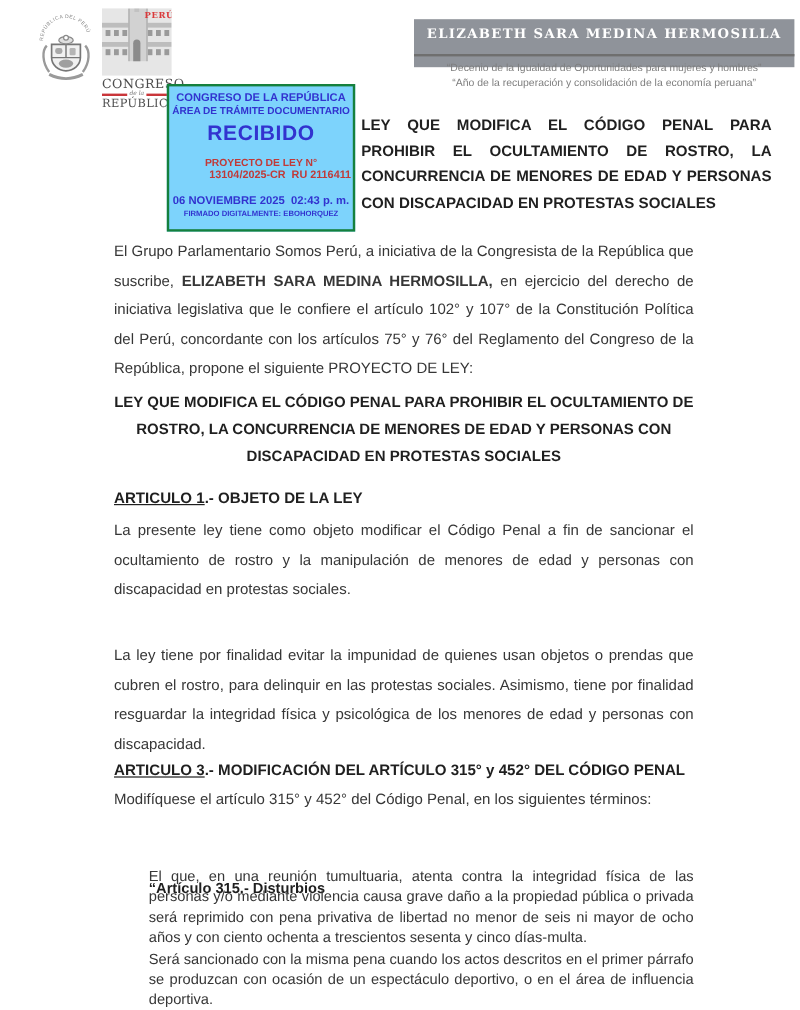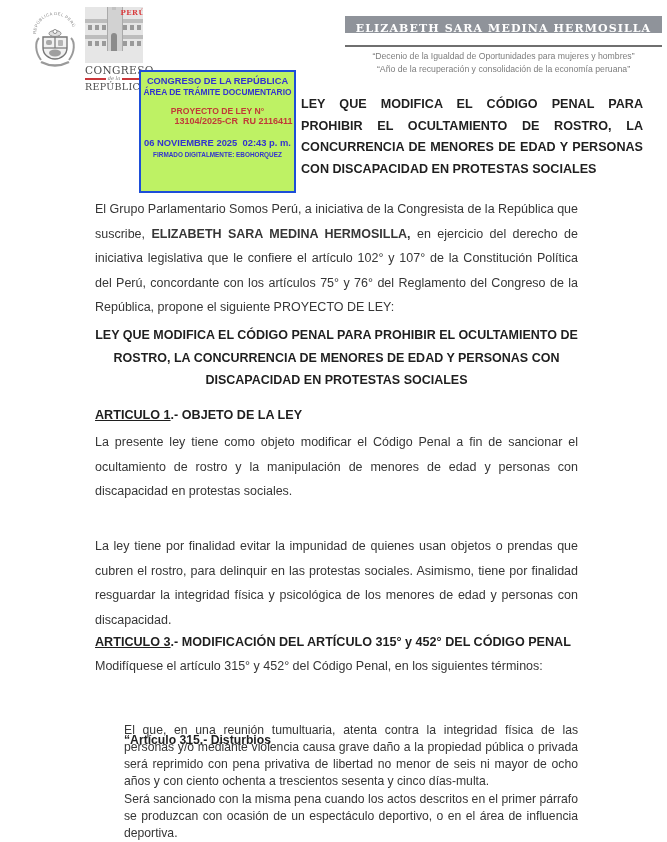--- a/index.html
+++ b/index.html
@@ -18,31 +18,31 @@
   .cb-arch{position:absolute;left:26px;top:26px;width:6px;height:18px;background:#8b8b8b;border-radius:3px 3px 0 0;}
   .cb-flag{position:absolute;left:27px;top:0px;width:4px;height:3px;background:#c2c2c2;}
   .congress-peru{position:absolute;right:-2px;top:1px;font-size:7px;font-weight:bold;color:#d93a3c;letter-spacing:.5px;}
   .congress-word{font-size:10.5px;color:#4d4d4d;text-align:center;letter-spacing:.4px;line-height:12px;margin-top:1px;}
   .congress-dela{display:flex;align-items:center;gap:2px;margin-top:0px;}
   .congress-dela .rl{flex:1;height:2px;background:#c9363a;}
   .congress-dela .dl{font-size:5px;color:#777;font-style:italic;line-height:5px;}
   .congress-word2{font-size:9.5px;color:#4d4d4d;text-align:center;letter-spacing:.3px;line-height:11px;}
   
   .banner{
-    position:absolute;left:345px;top:16px;width:317px;height:17px;background:#8f939a;
+    position:absolute;left:345px;top:16px;width:317px;height:40px;background:#8f939a;
     color:#ffffff;font-family:"DejaVu Serif",serif;font-weight:bold;font-size:11px;
     letter-spacing:1.1px;text-align:center;line-height:26px;
   }
   .banner-rule{position:absolute;left:345px;top:45px;width:317px;height:2px;background:#6f6f6f;}
   .quotes{position:absolute;left:340px;top:50px;width:327px;text-align:center;
     font-size:8.7px;color:#7d7d7d;line-height:13px;}
   
   .stamp{
     position:absolute;left:139px;top:70px;width:153px;height:115px;
-    border:2px solid #1d4ed8;background:#bef264;text-align:center;padding-top:4px;box-sizing:content-box;
+    border:2px solid #15803d;background:#7dd3fc;text-align:center;padding-top:4px;box-sizing:content-box;
   }
   .stamp-l1{color:#3233cf;font-weight:700;font-size:9.3px;line-height:11px;}
   .stamp-l2{color:#3233cf;font-weight:700;font-size:8.4px;line-height:10px;}
   .stamp-recibido{color:#3233cf;font-weight:800;font-size:17.5px;letter-spacing:.5px;margin-top:5px;line-height:19px;}
   .stamp-proj{color:#c03a38;font-weight:600;font-size:8.6px;margin-top:9px;line-height:10px;}
   .stamp-num{color:#c03a38;font-weight:600;font-size:9px;line-height:11px;white-space:pre;padding-left:32px;}
   .stamp-date{color:#3233cf;font-weight:700;font-size:9.4px;margin-top:10px;line-height:11px;white-space:pre;}
   .stamp-signed{color:#3233cf;font-weight:600;font-size:6.4px;margin-top:3px;line-height:8px;}
   
   .title-block{
@@ -121,20 +121,21 @@
   <div class="banner">ELIZABETH SARA MEDINA HERMOSILLA</div>
   <div class="banner-rule"></div>
   <div class="quotes">
     <div>“Decenio de la Igualdad de Oportunidades para mujeres y hombres”</div>
     <div>“Año de la recuperación y consolidación de la economía peruana”</div>
   </div>
 
   <div class="stamp">
     <div class="stamp-l1">CONGRESO DE LA REPÚBLICA</div>
     <div class="stamp-l2">ÁREA DE TRÁMITE DOCUMENTARIO</div>
+    <div class="stamp-recibido">RECIBIDO</div>
     <div class="stamp-proj">PROYECTO DE LEY N°</div>
     <div class="stamp-num">13104/2025-CR  RU 2116411</div>
     <div class="stamp-date">06 NOVIEMBRE 2025  02:43 p. m.</div>
     <div class="stamp-signed">FIRMADO DIGITALMENTE: EBOHORQUEZ</div>
   </div>
 
   <div class="title-block">LEY QUE MODIFICA EL CÓDIGO PENAL PARA PROHIBIR EL OCULTAMIENTO DE ROSTRO, LA CONCURRENCIA DE MENORES DE EDAD Y PERSONAS CON DISCAPACIDAD EN PROTESTAS SOCIALES</div>
 
   <p class="blk just" style="top:197px"><span>El Grupo Parlamentario Somos Perú, a iniciativa de la Congresista de la República que suscribe, </span><span class="intro-name">ELIZABETH SARA MEDINA HERMOSILLA,</span><span> en ejercicio del derecho de iniciativa legislativa que le confiere el artículo 102° y 107° de la Constitución Política del Perú, concordante con los artículos 75° y 76° del Reglamento del Congreso de la República, propone el siguiente PROYECTO DE LEY:</span></p>
 

